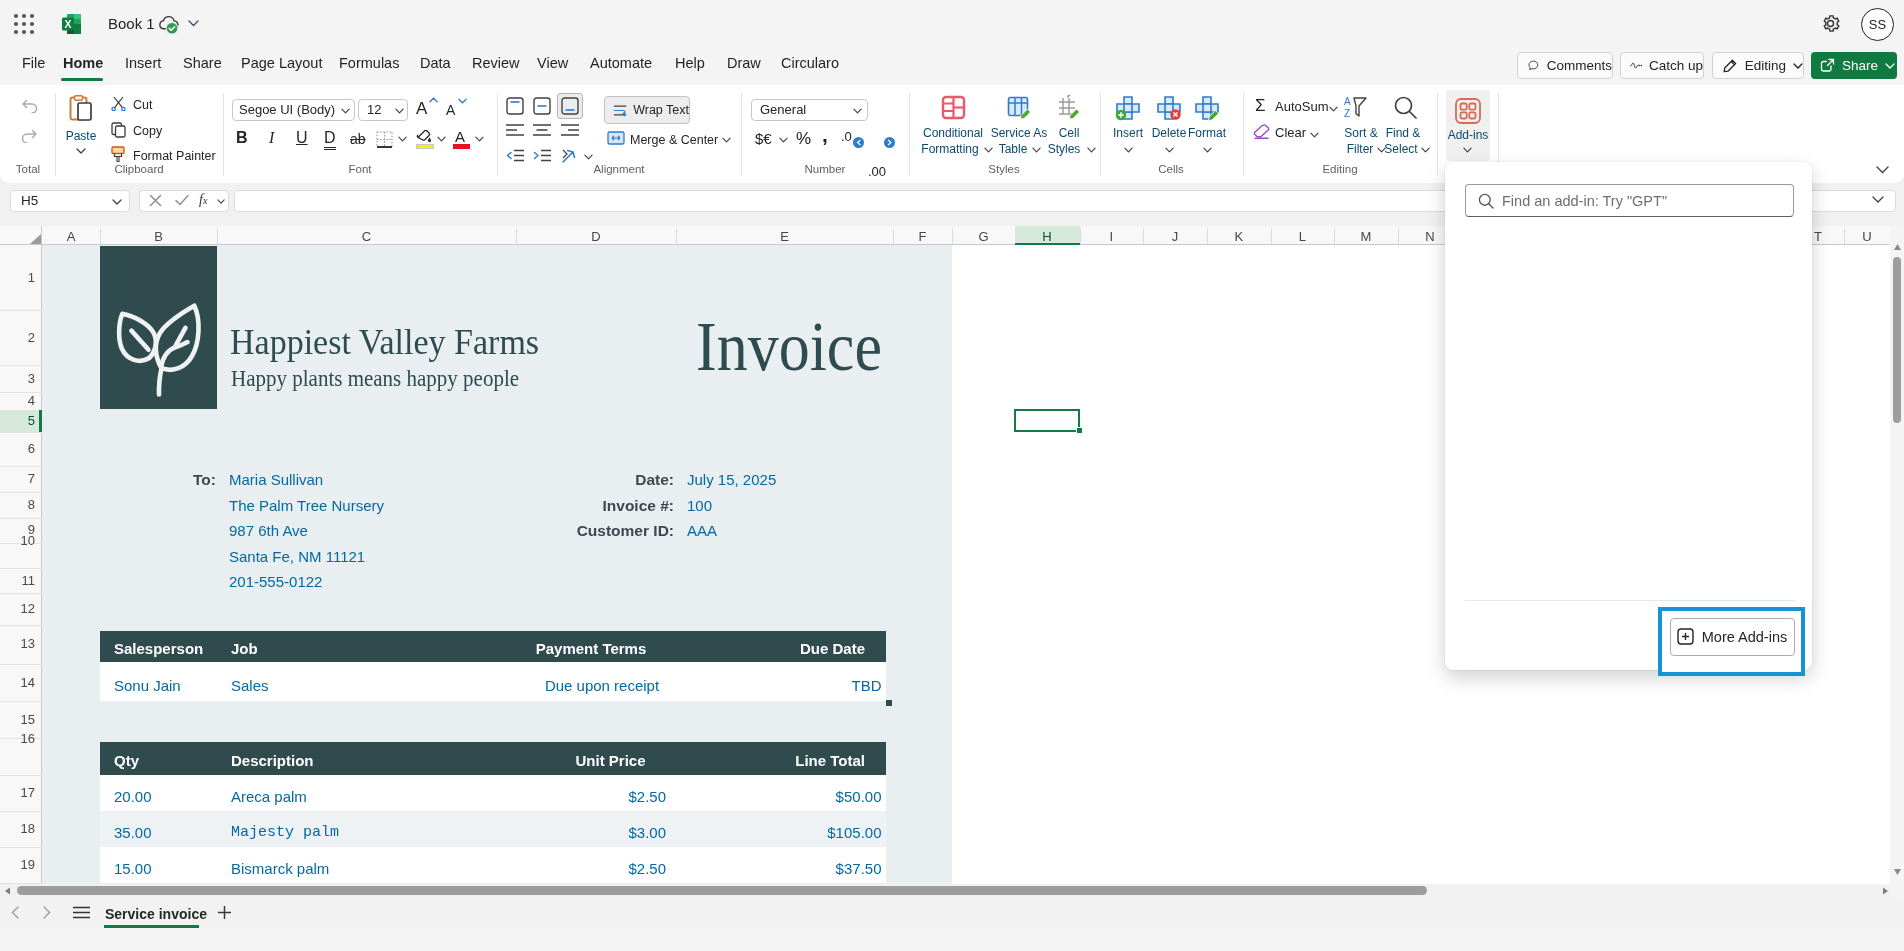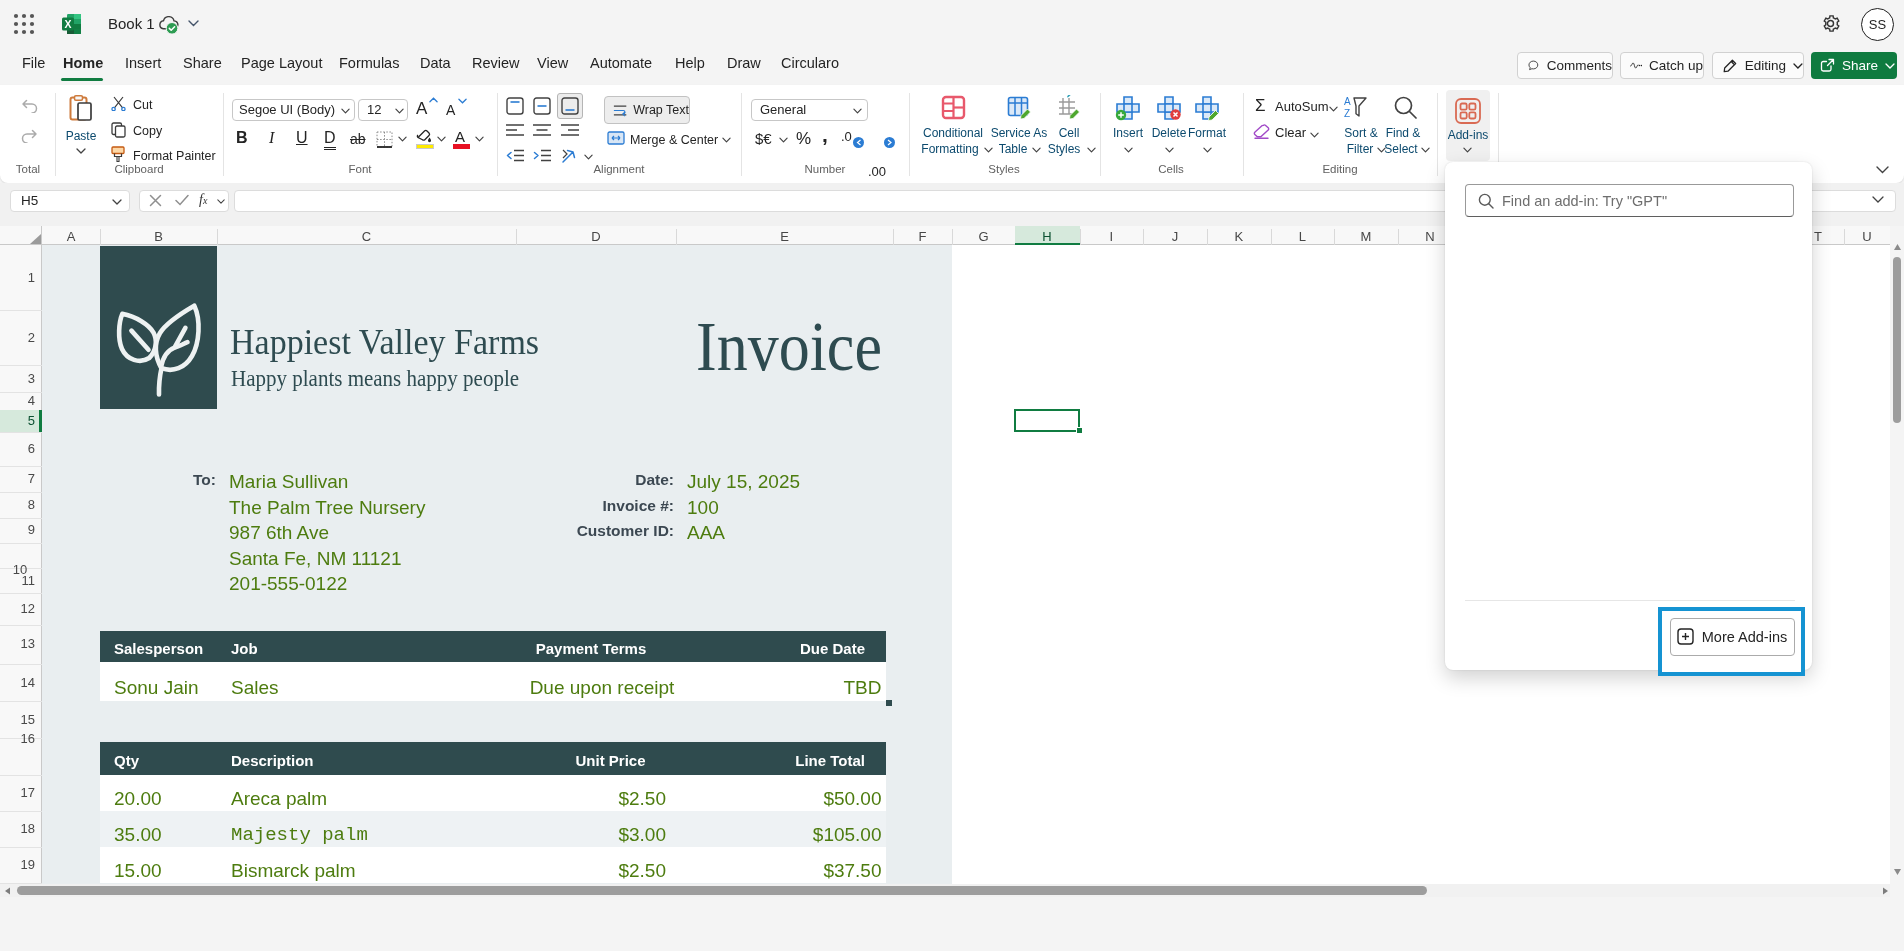--- a/index.html
+++ b/index.html
@@ -7,21 +7,21 @@
   .ab { position:absolute; }
   .flex { display:flex; align-items:center; }
   #stage { position:relative; width:1904px; height:951px; }
   .txt { white-space:nowrap; }
   .glabel { position:absolute; top:163px; font-size:11.5px; color:#616161; transform:translateX(-50%); white-space:nowrap; }
   .gsep { position:absolute; top:93px; width:1px; height:83px; background:#e4e4e4; }
   .rtxt { position:absolute; font-size:12.5px; color:#242424; white-space:nowrap; }
   .rtxt2 { position:absolute; font-size:12px; color:#0c4a6e; white-space:nowrap; transform:translateX(-50%); }
   .combo { position:absolute; background:#fff; border:1px solid #c7c7c7; border-radius:4px; }
   .chv { stroke:#424242; stroke-width:1.3; fill:none; stroke-linecap:round; stroke-linejoin:round; }
-  .inv-t { font-size:19px; color:#4d7c0f; }
+  .inv-t { font-size:15px; color:#0369a1; }
   .inv-b { font-size:15.5px; color:#3c4852; font-weight:bold; }
   .inv-h { font-size:15px; color:#fff; font-weight:bold; }
 </style>
 </head>
 <body>
 <div id="stage">
 
 <div class="ab" id="topbar" style="left:0;top:0;width:1904px;height:47px;background:#f4f4f4;">
 
   <svg class="ab" style="left:13px;top:13px" width="22" height="22" viewBox="0 0 22 22">
@@ -505,21 +505,21 @@
   <div class="ab" style="left:0;top:164.7px;width:42px;height:22px;background:#d6e9dc;border-right:3px solid #107c41;"></div>
   <div class="ab txt" style="right:6px;top:24.5px;font-size:13px;color:#494949;width:30px;text-align:right;">1</div>
   <div class="ab txt" style="right:6px;top:84.5px;font-size:13px;color:#494949;width:30px;text-align:right;">2</div>
   <div class="ab txt" style="right:6px;top:125.5px;font-size:13px;color:#494949;width:30px;text-align:right;">3</div>
   <div class="ab txt" style="right:6px;top:147.85px;font-size:13px;color:#494949;width:30px;text-align:right;">4</div>
   <div class="ab txt" style="right:6px;top:167.7px;font-size:13px;color:#0c5132;width:30px;text-align:right;">5</div>
   <div class="ab txt" style="right:6px;top:195.6px;font-size:13px;color:#494949;width:30px;text-align:right;">6</div>
   <div class="ab txt" style="right:6px;top:225.75px;font-size:13px;color:#494949;width:30px;text-align:right;">7</div>
   <div class="ab txt" style="right:6px;top:251.75px;font-size:13px;color:#494949;width:30px;text-align:right;">8</div>
   <div class="ab txt" style="right:6px;top:277.25px;font-size:13px;color:#494949;width:30px;text-align:right;">9</div>
-  <div class="ab txt" style="right:6px;top:317px;font-size:13px;color:#494949;width:30px;text-align:center;">10</div>
+  <div class="ab txt" style="right:6px;top:288px;font-size:13px;color:#494949;width:30px;text-align:right;">10</div>
   <div class="ab txt" style="right:6px;top:327.65px;font-size:13px;color:#494949;width:30px;text-align:right;">11</div>
   <div class="ab txt" style="right:6px;top:355.9px;font-size:13px;color:#494949;width:30px;text-align:right;">12</div>
   <div class="ab txt" style="right:6px;top:391.25px;font-size:13px;color:#494949;width:30px;text-align:right;">13</div>
   <div class="ab txt" style="right:6px;top:429.5px;font-size:13px;color:#494949;width:30px;text-align:right;">14</div>
   <div class="ab txt" style="right:6px;top:466.5px;font-size:13px;color:#494949;width:30px;text-align:right;">15</div>
   <div class="ab txt" style="right:6px;top:486px;font-size:13px;color:#494949;width:30px;text-align:right;">16</div>
   <div class="ab txt" style="right:6px;top:539.5px;font-size:13px;color:#494949;width:30px;text-align:right;">17</div>
   <div class="ab txt" style="right:6px;top:575.5px;font-size:13px;color:#494949;width:30px;text-align:right;">18</div>
   <div class="ab txt" style="right:6px;top:611.75px;font-size:13px;color:#494949;width:30px;text-align:right;">19</div>
   </div>
@@ -608,20 +608,36 @@
 
 <div class="ab" id="hscroll" style="left:0;top:884px;width:1890px;height:13px;background:#f1f1f1;">
   <svg class="ab" style="left:4px;top:3px" width="7" height="8" viewBox="0 0 7 8">
         <path d="M6 0.5 1 4l5 3.5Z" fill="#7c7c7c"></path>
       </svg>
   <div class="ab" style="left:17px;top:2px;width:1410px;height:8.5px;background:#9d9d9d;border-radius:4.5px;"></div>
   <svg class="ab" style="left:1882px;top:3px" width="7" height="8" viewBox="0 0 7 8">
         <path d="M1 0.5 6 4 1 7.5Z" fill="#7c7c7c"></path>
       </svg>
 </div>
+<div class="ab" id="sheettabs" style="left:0;top:897px;width:1904px;height:32px;background:#f2f2f2;">
+  <svg class="ab" style="left:11px;top:9px" width="8" height="13" viewBox="0 0 8 13">
+        <path d="M7 1 1.5 6.5 7 12" stroke="#a6a6a6" stroke-width="1.6" fill="none" stroke-linecap="round"></path>
+      </svg>
+  <svg class="ab" style="left:43px;top:9px" width="8" height="13" viewBox="0 0 8 13">
+        <path d="M1 1l5.5 5.5L1 12" stroke="#a6a6a6" stroke-width="1.6" fill="none" stroke-linecap="round"></path>
+      </svg>
+  <svg class="ab" style="left:73px;top:9px" width="17" height="13" viewBox="0 0 17 13">
+        <path d="M0 1.5h17M0 6.5h17M0 11.5h17" stroke="#333" stroke-width="1.7"></path>
+      </svg>
+  <div class="ab txt" style="left:105px;top:8.5px;font-size:14px;font-weight:bold;color:#202a24;">Service invoice</div>
+  <div class="ab" style="left:104px;top:27.5px;width:95px;height:3.5px;background:#107c41;"></div>
+  <svg class="ab" style="left:217px;top:8px" width="15" height="15" viewBox="0 0 15 15">
+        <path d="M7.5 1v13 M1 7.5h13" stroke="#3a3a3a" stroke-width="1.5"></path>
+      </svg>
+</div>
 
 <div class="ab" id="addinpanel" style="left:1445px;top:162px;width:367px;height:508px;background:#fff;border-radius:8px;box-shadow:0 8px 20px rgba(0,0,0,0.18), 0 0 2px rgba(0,0,0,0.12);">
   <div class="ab flex" style="left:20px;top:22px;width:329px;height:33px;background:#fff;border:1px solid #999;border-bottom-color:#5f5f5f;border-radius:4px;">
     <svg style="margin-left:12px" width="16" height="16" viewBox="0 0 16 16">
           <circle cx="6.8" cy="6.8" r="5.4" fill="none" stroke="#5a5a5a" stroke-width="1.4"></circle>
           <path d="M10.8 10.8 15 15" stroke="#5a5a5a" stroke-width="1.4" stroke-linecap="round"></path>
         </svg>
     <span class="txt" style="margin-left:8px;font-size:14.5px;color:#6e6e6e;">Find an add-in: Try "GPT"</span>
   </div>
   <div class="ab" style="left:20px;top:438px;width:330px;height:1px;background:#e6e6e6;"></div>

